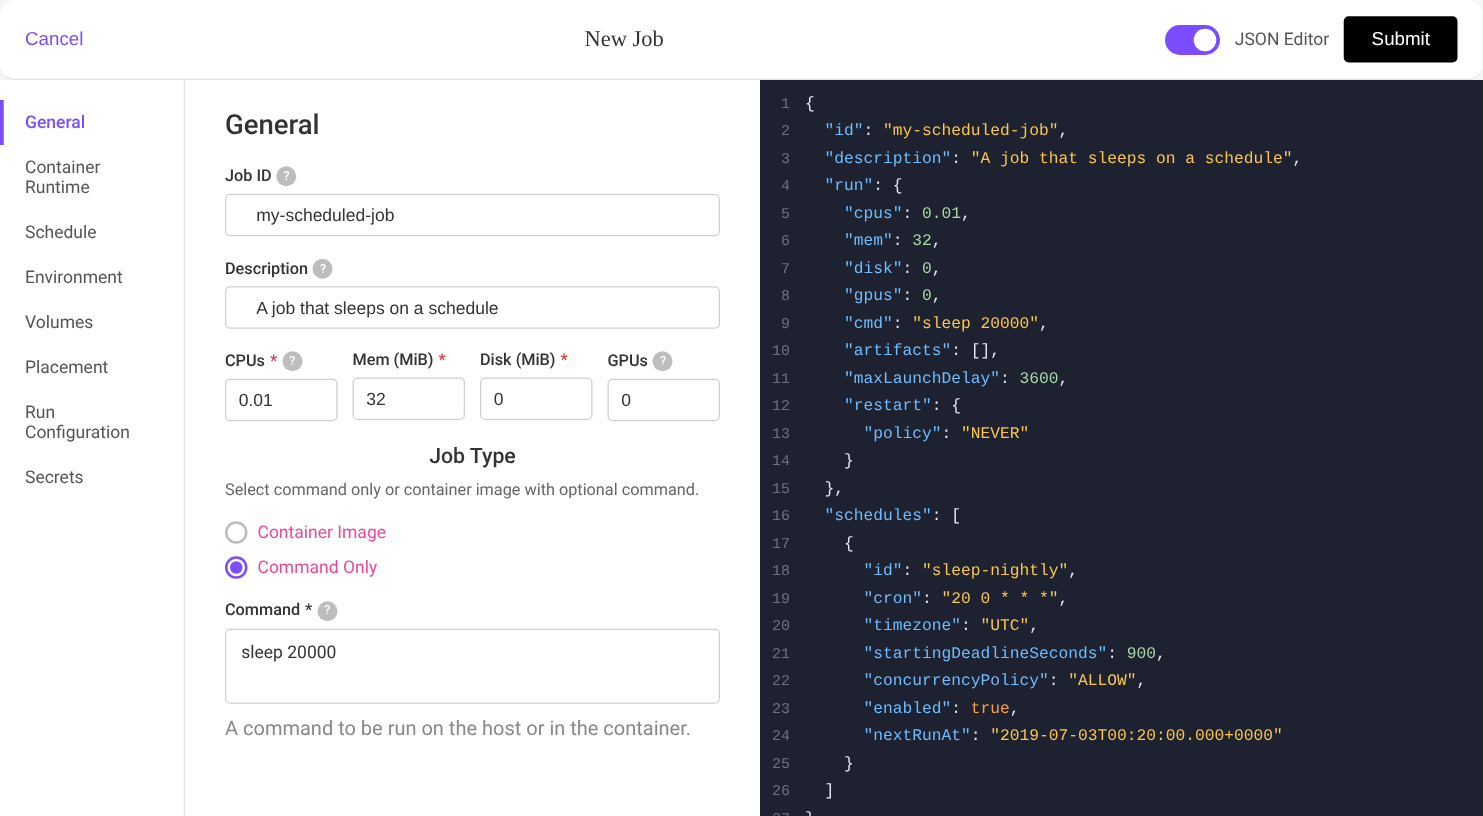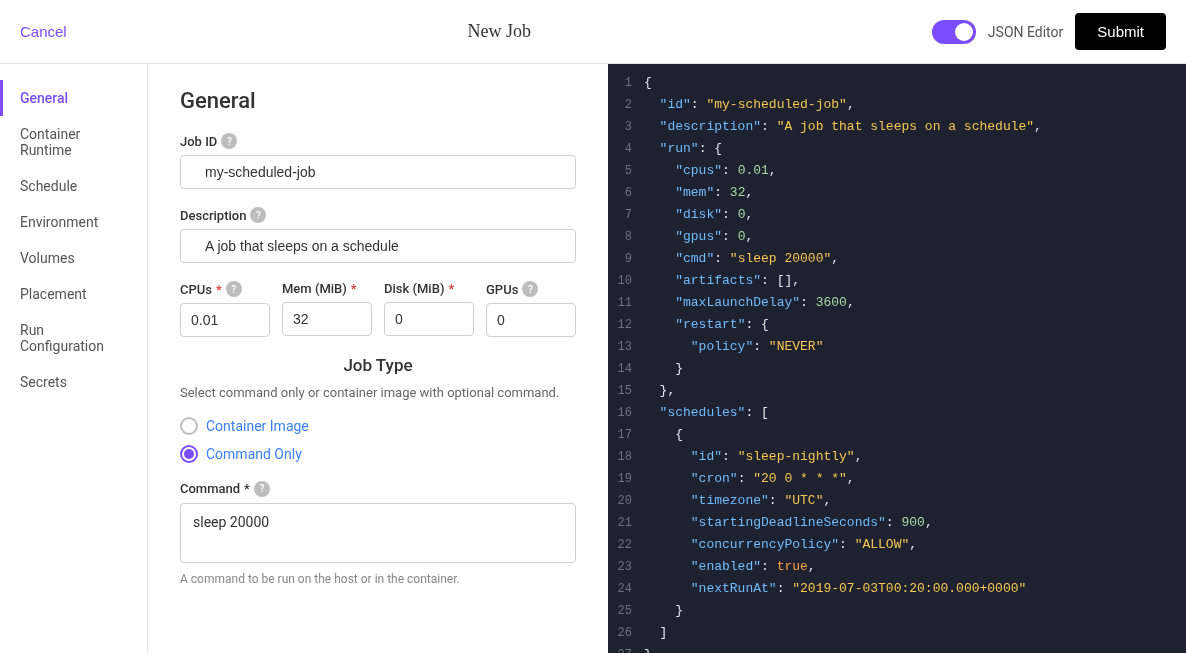--- a/index.html
+++ b/index.html
@@ -2,21 +2,21 @@
 <html><head>
   <meta charset="utf-8">
   <style>
     * { box-sizing: border-box; margin: 0; padding: 0; }
     body { font-family: -apple-system, BlinkMacSystemFont, 'Segoe UI', Roboto, sans-serif; font-size: 14px; background: #f5f5f5; height: 653px; overflow: hidden; }
 
     
     .header {
       display: flex; align-items: center; justify-content: space-between;
       background: #fff; border-bottom: 1px solid #e0e0e0;
-      padding: 0 20px; height: 64px;
+      padding: 0 20px; height: 64px; border-radius: 12px;
     }
     .header-cancel { color: #7c4dff; font-size: 15px; cursor: pointer; background: none; border: none; }
     .header-title { font-size: 18px; font-weight: 500; color: #333; font-family: Liberation Serif, serif; }
     .header-right { display: flex; align-items: center; gap: 12px; justify-content: center; }
     .json-editor-label { font-size: 14px; color: #555; }
     .toggle-switch { position: relative; width: 44px; height: 24px; }
     .toggle-switch input { opacity: 0; width: 0; height: 0; }
     .toggle-slider {
       position: absolute; top: 0; left: 0; right: 0; bottom: 0;
       background: #7c4dff; border-radius: 24px; cursor: pointer;
@@ -80,29 +80,29 @@
     .section-desc { font-size: 13px; color: #666; margin-bottom: 14px; line-height: 1.5; }
 
     .radio-group { display: flex; flex-direction: column; gap: 10px; margin-bottom: 18px; }
     .radio-item { display: flex; align-items: center; gap: 8px; cursor: pointer; }
     .radio-circle {
       width: 18px; height: 18px; border-radius: 50%; border: 2px solid #bdbdbd;
       display: flex; align-items: center; justify-content: center; flex-shrink: 0;
     }
     .radio-circle.selected { border-color: #7c4dff; }
     .radio-dot { width: 10px; height: 10px; border-radius: 50%; background: #7c4dff; }
-    .radio-label { font-size: 14px; color: #3b82f6; text-align: center; }
+    .radio-label { font-size: 14px; color: #ec4899; text-align: center; }
 
     .command-label { font-size: 13px; font-weight: 500; color: #333; margin-bottom: 6px; display: flex; align-items: center; gap: 4px; }
     .command-textarea {
       width: 100%; border: 1px solid #d0d0d0; border-radius: 4px;
       padding: 10px 12px; font-size: 14px; color: #333; resize: none;
       outline: none; height: 60px; font-family: inherit;
     }
-    .command-hint { font-size: 12px; color: #888; margin-top: 6px; }
+    .command-hint { font-size: 16px; color: #888; margin-top: 6px; }
 
     
     .json-panel {
       flex: 1; background: #1e2130; overflow-y: auto;
       font-family: 'Courier New', monospace; font-size: 13px;
       padding: 0;
     }
     .json-lines { padding: 8px 0; }
     .json-line {
       display: flex; padding: 1px 0; min-height: 20px; line-height: 20px;

